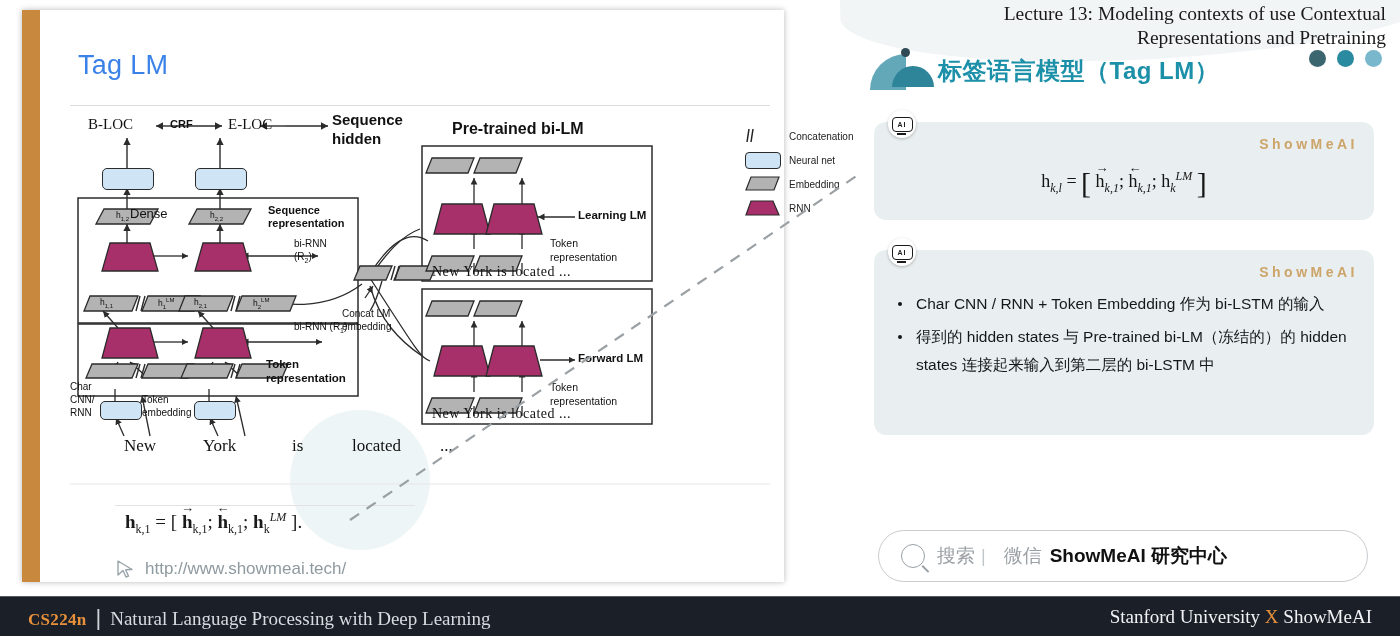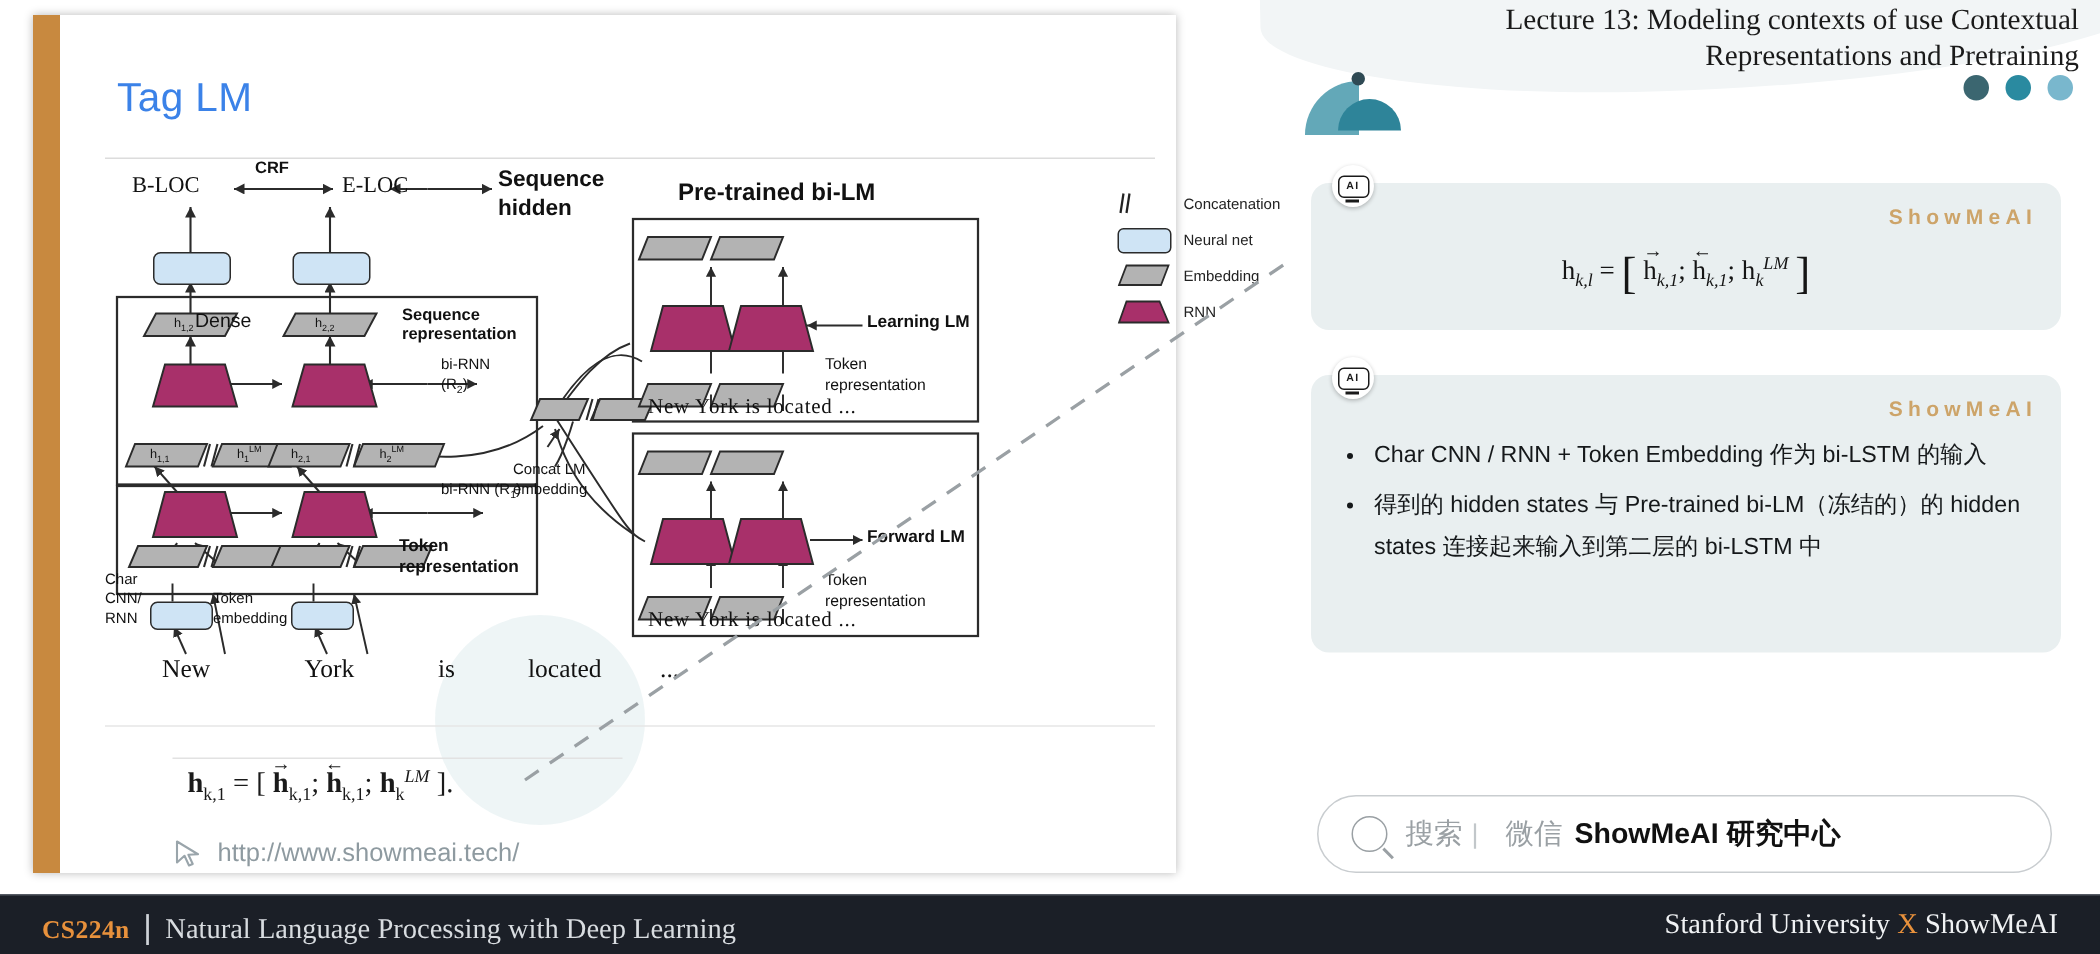--- a/index.html
+++ b/index.html
@@ -297,21 +297,21 @@
             </g>
           </svg>
 
           <div class="nn-box" style="left:32px;top:62px;width:50px;height:20px;"></div>
           <div class="nn-box" style="left:125px;top:62px;width:50px;height:20px;"></div>
           <div class="nn-box" style="left:30px;top:295px;width:40px;height:17px;"></div>
           <div class="nn-box" style="left:124px;top:295px;width:40px;height:17px;"></div>
 
           <div class="lbl ital" style="left:18px;top:10px;font-size:15px;">B-LOC</div>
           <div class="lbl ital" style="left:158px;top:10px;font-size:15px;">E-LOC</div>
-          <div class="lbl bold" style="left:100px;top:0px;font-size:11px;">CRF</div>
+          <div class="lbl bold" style="left:100px;top:12px;font-size:11px;">CRF</div>
           <div class="lbl bold" style="left:262px;top:5px;font-size:15px;">Sequence</div>
           <div class="lbl bold" style="left:262px;top:24px;font-size:15px;">hidden</div>
           <div class="lbl" style="left:60px;top:84px;font-size:13px;margin-top:16px;">Dense</div>
           <div class="lbl bold" style="left:198px;top:98px;font-size:11px;">Sequence</div>
           <div class="lbl bold" style="left:198px;top:111px;font-size:11px;">representation</div>
           <div class="lbl" style="left:224px;top:132px;font-size:10px;">bi-RNN</div>
           <div class="lbl" style="left:224px;top:145px;font-size:10px;">(R<sub style="font-size:7px;">2</sub>)</div>
           <div class="lbl" style="left:224px;top:215px;font-size:10px;">bi-RNN (R<sub style="font-size:7px;">1</sub>)</div>
 
           <div class="lbl" style="left:46px;top:104px;font-size:8.5px;">h<sub style="font-size:6px;">1,2</sub></div>
@@ -322,21 +322,21 @@
           <div class="lbl" style="left:183px;top:191px;font-size:8.5px;">h<sub style="font-size:6px;">2</sub><sup style="font-size:6px;">LM</sup></div>
 
           <div class="lbl" style="left:0px;top:275px;font-size:10px;">Char</div>
           <div class="lbl" style="left:0px;top:288px;font-size:10px;">CNN/</div>
           <div class="lbl" style="left:0px;top:301px;font-size:10px;">RNN</div>
           <div class="lbl" style="left:72px;top:288px;font-size:10px;">Token</div>
           <div class="lbl" style="left:72px;top:301px;font-size:10px;">embedding</div>
           <div class="lbl bold" style="left:196px;top:252px;font-size:11.5px;">Token</div>
           <div class="lbl bold" style="left:196px;top:266px;font-size:11.5px;">representation</div>
 
-          <div class="lbl ital" style="left:38px;top:330px;font-size:17px;">New</div>
+          <div class="lbl ital" style="left:54px;top:330px;font-size:17px;">New</div>
           <div class="lbl ital" style="left:133px;top:330px;font-size:17px;">York</div>
           <div class="lbl ital" style="left:222px;top:330px;font-size:17px;">is</div>
           <div class="lbl ital" style="left:282px;top:330px;font-size:17px;">located</div>
           <div class="lbl ital" style="left:370px;top:330px;font-size:17px;">...</div>
 
           <div class="lbl" style="left:272px;top:202px;font-size:10px;">Concat LM</div>
           <div class="lbl" style="left:272px;top:215px;font-size:10px;">embedding</div>
 
           <div class="lbl bold" style="left:382px;top:14px;font-size:16px;">Pre-trained bi-LM</div>
           <div class="lbl bold" style="left:508px;top:103px;font-size:11.5px;">Learning LM</div>
@@ -413,20 +413,21 @@
       <span>Lecture 13: Modeling contexts of use Contextual</span>
       <span>Representations and Pretraining</span>
     </div>
 
     <div class="deco">
       <div class="q"></div>
       <div class="s"></div>
       <div class="dot"></div>
     </div>
 
+    <div class="cn-title">标签语言模型（Tag LM）</div>
 
     <div class="hdr-dots">
       <i style="background:#3b6670;"></i>
       <i style="background:#2a8aa0;"></i>
       <i style="background:#79b7cd;"></i>
     </div>
 
     <div class="card" style="top:122px;height:98px;">
       <div class="badge">
         <div class="face">AI</div>

